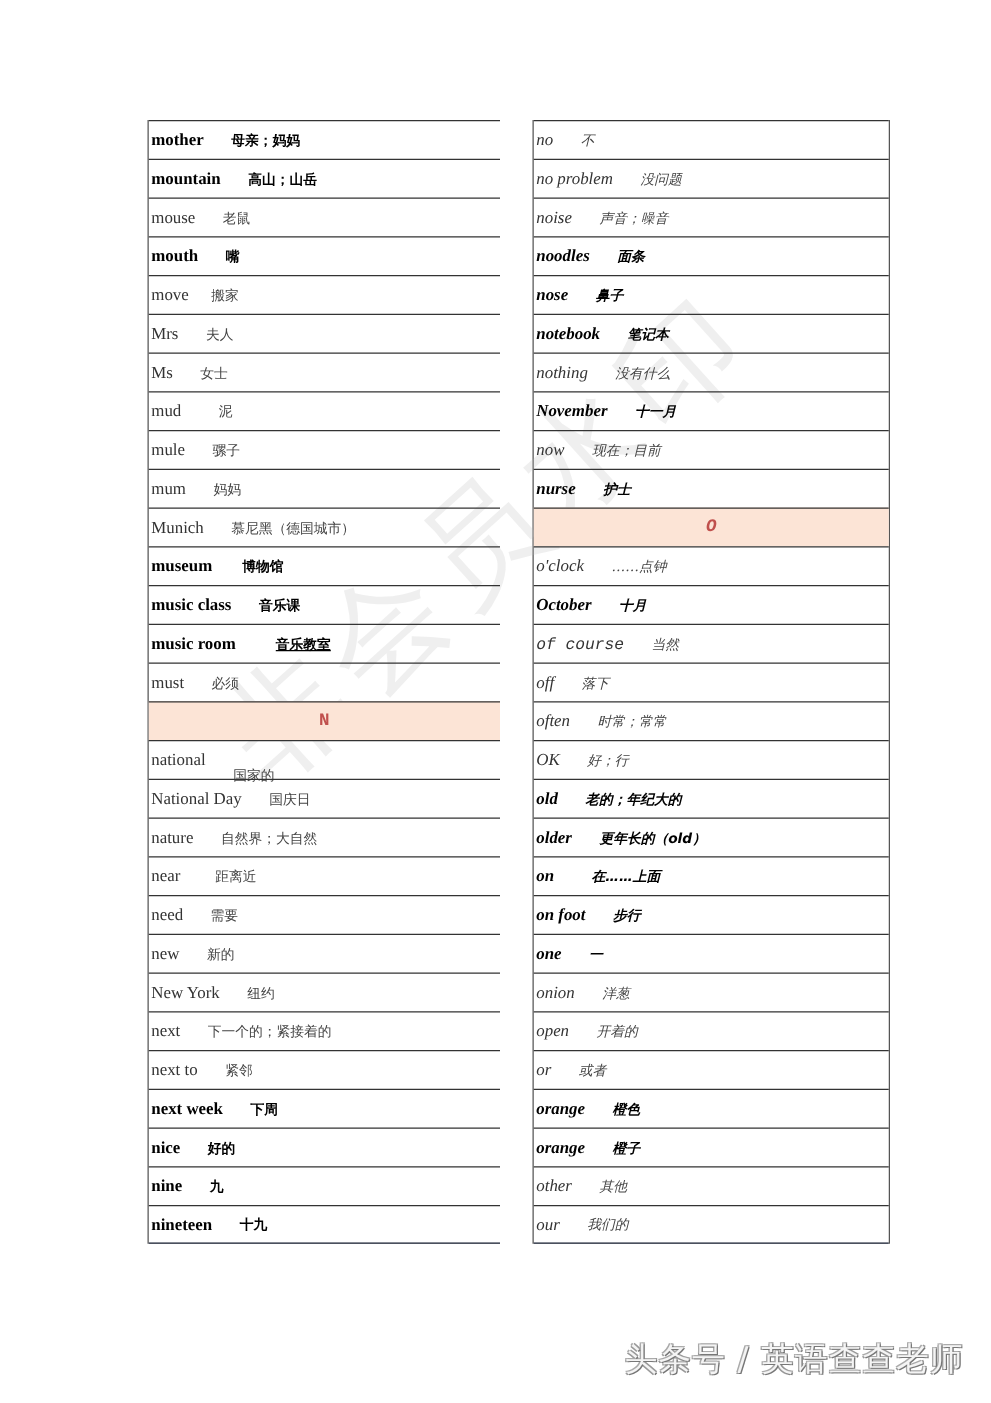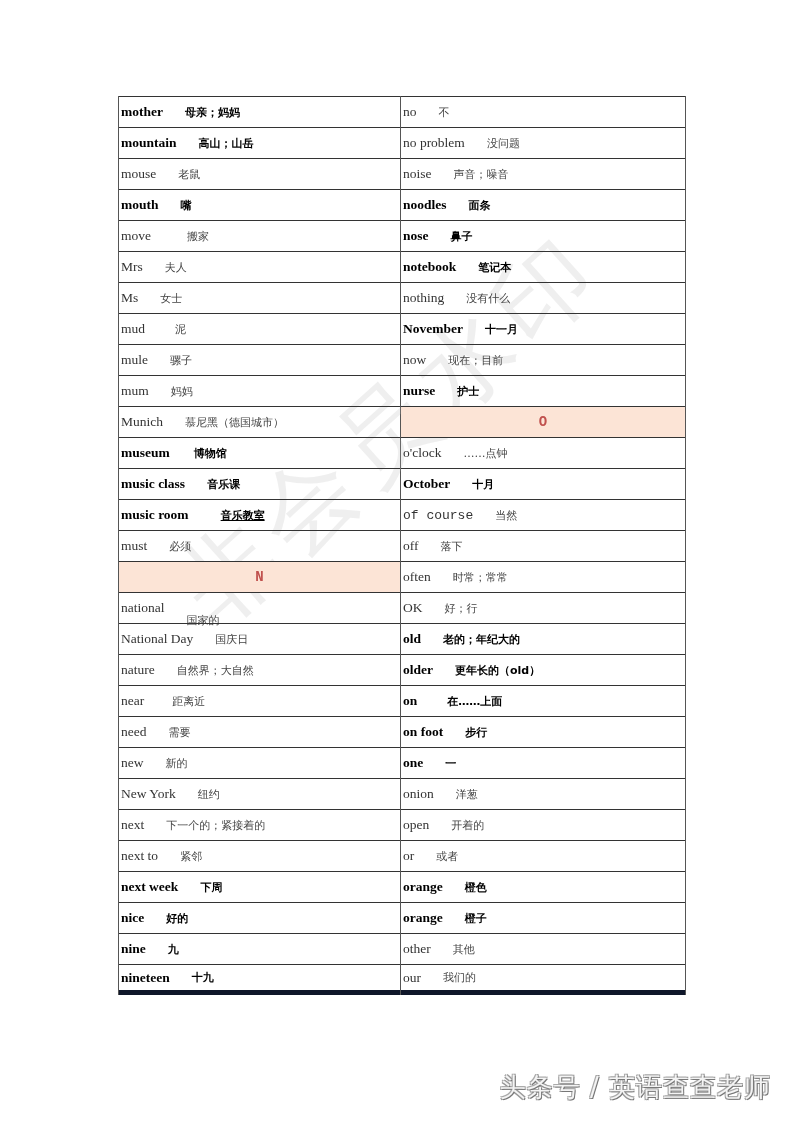--- a/index.html
+++ b/index.html
@@ -13,23 +13,23 @@
     position: absolute; top: 96px;
     border-collapse: collapse;
   }
   .vocab-table .row {
     height: 31px; box-sizing: border-box;
     border-top: 1px solid #333;
     display: flex; align-items: center;
     font-size: 13.5px; white-space: nowrap;
     position: relative; z-index: 2;
   }
-  .vocab-table .row:last-child { border-bottom: 5px solid #0f172a; text-align: center; }
+  .vocab-table .row:last-child { border-bottom: 1px solid #0f172a; text-align: center; }
   .table-left { left: 118px; width: 281px; border-left: 1px solid #555; }
-  .table-right { left: 400px; width: 284px; border-left: 1px solid #555; border-right: 1px solid #555; }
+  .table-right { left: 426px; width: 284px; border-left: 1px solid #555; border-right: 1px solid #555; font-style: italic; }
   .word { padding-left: 2px; color: #333; }
   .meaning { color: #444; font-family: "DejaVu Serif", serif; font-size: 11px; }
   .row.bold .word { font-weight: bold; color: #000; }
   .row.bold .meaning { font-weight: bold; color: #000; font-family: "DejaVu Sans", sans-serif; }
   .row.mono .word { font-family: "Liberation Mono", "DejaVu Sans Mono", monospace; font-size: 13px; }
   .row.header {
     background: #fce4d6; justify-content: center;
   }
   .row.header .letter {
     color: #c0504d; font-weight: bold; font-size: 14px;
@@ -67,21 +67,21 @@
     <div class="row">
       <span class="word">mouse</span>
       <span class="meaning" style="margin-left: 22px;">老鼠</span>
     </div>
     <div class="row bold">
       <span class="word">mouth</span>
       <span class="meaning" style="margin-left: 22px;">嘴</span>
     </div>
     <div class="row">
       <span class="word">move</span>
-      <span class="meaning" style="margin-left: 36px; text-align: right;">搬家</span>
+      <span class="meaning" style="margin-left: 18px; text-align: right;">搬家</span>
     </div>
     <div class="row">
       <span class="word">Mrs</span>
       <span class="meaning" style="margin-left: 22px;">夫人</span>
     </div>
     <div class="row">
       <span class="word">Ms</span>
       <span class="meaning" style="margin-left: 22px;">女士</span>
     </div>
     <div class="row">

